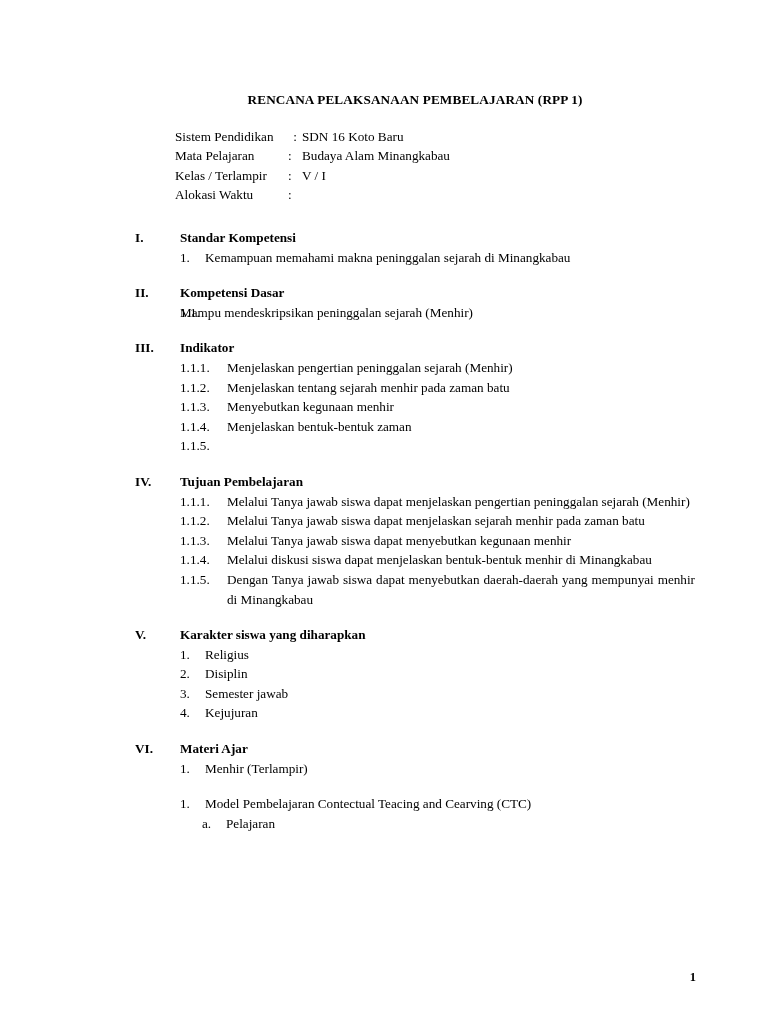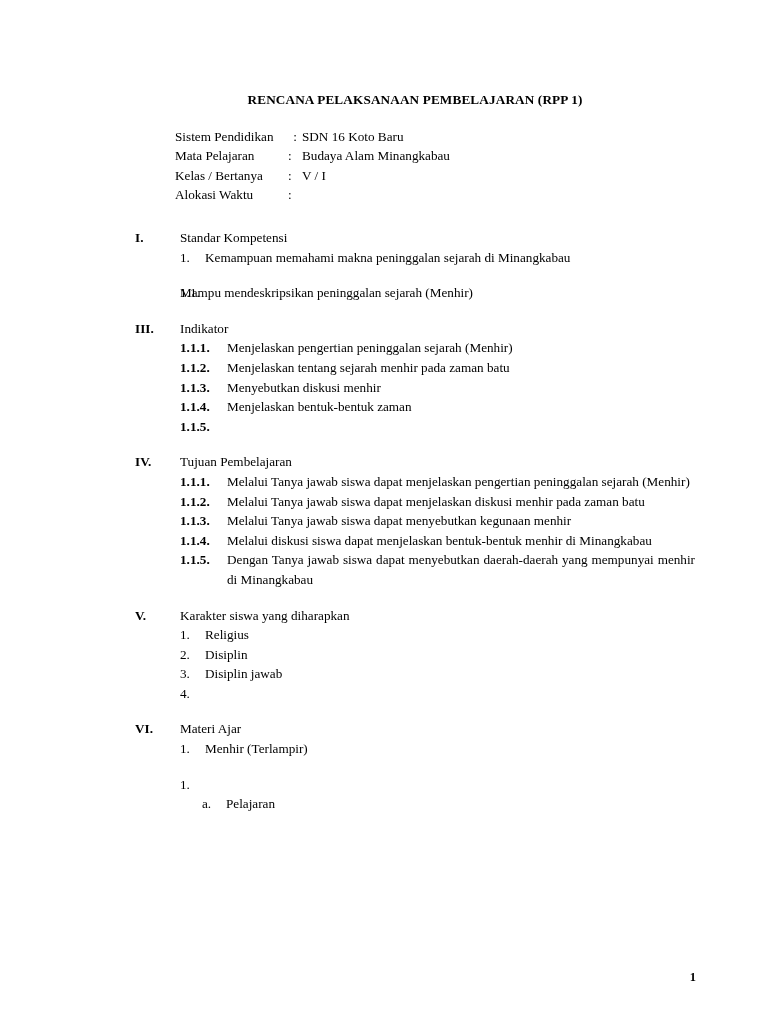--- a/index.html
+++ b/index.html
@@ -84,21 +84,21 @@
     align-items: baseline;
     font-size: 13.2px;
     line-height: 19.6px;
   }
   .section-num {
     width: 45px;
     flex: 0 0 45px;
     font-weight: bold;
   }
   .section-title {
-    font-weight: normal;
+    font-weight: bold;
   }
 
   .items {
     margin: 0;
     padding: 0;
     list-style: none;
   }
   .item {
     display: flex;
     align-items: baseline;
@@ -110,21 +110,21 @@
     flex: 0 0 auto;
     white-space: pre;
   }
   .item-text {
     flex: 1 1 auto;
   }
 
   
   .style-dec .item-marker { width: 25px; flex: 0 0 25px; }
   .style-dec2 .item-marker { width: 0px; flex: 0 0 auto; }
-  .style-dec3 .item-marker { width: 47px; flex: 0 0 47px; font-weight: bold; }
+  .style-dec3 .item-marker { width: 47px; flex: 0 0 47px; }
 
   
   .style-dec3.justified .item-text {
     text-align: justify;
     text-justify: inter-word;
   }
   .style-dec3.justified .item {
     align-items: flex-start;
   }
 
@@ -171,21 +171,21 @@
         <span class="ident-label">Sistem Pendidikan</span>
         <span class="ident-sep wide">:</span>
         <span class="ident-value">SDN 16 Koto Baru</span>
       </div>
       <div class="ident-row">
         <span class="ident-label">Mata Pelajaran</span>
         <span class="ident-sep">:</span>
         <span class="ident-value">Budaya Alam Minangkabau</span>
       </div>
       <div class="ident-row">
-        <span class="ident-label">Kelas / Bertanya</span>
+        <span class="ident-label">Kelas / Terlampir</span>
         <span class="ident-sep">:</span>
         <span class="ident-value">V / I</span>
       </div>
       <div class="ident-row">
         <span class="ident-label">Alokasi Waktu</span>
         <span class="ident-sep">:</span>
         <span class="ident-value"></span>
       </div>
     </div>
 
@@ -196,20 +196,24 @@
           <span class="section-title">Standar Kompetensi</span>
         </div>
         <ul class="items style-dec">
           <li class="item">
             <span class="item-marker">1.</span>
             <span class="item-text">Kemampuan memahami makna peninggalan sejarah di Minangkabau</span>
           </li>
         </ul>
       </div>
       <div class="section">
+        <div class="section-head">
+          <span class="section-num">II.</span>
+          <span class="section-title">Kompetensi Dasar</span>
+        </div>
         <ul class="items style-dec2">
           <li class="item">
             <span class="item-marker">1.1.</span>
             <span class="item-text">Mampu mendeskripsikan peninggalan sejarah (Menhir)</span>
           </li>
         </ul>
       </div>
       <div class="section">
         <div class="section-head">
           <span class="section-num">III.</span>
@@ -219,21 +223,21 @@
           <li class="item">
             <span class="item-marker">1.1.1.</span>
             <span class="item-text">Menjelaskan pengertian peninggalan sejarah (Menhir)</span>
           </li>
           <li class="item">
             <span class="item-marker">1.1.2.</span>
             <span class="item-text">Menjelaskan tentang sejarah menhir pada zaman batu</span>
           </li>
           <li class="item">
             <span class="item-marker">1.1.3.</span>
-            <span class="item-text">Menyebutkan diskusi menhir</span>
+            <span class="item-text">Menyebutkan kegunaan menhir</span>
           </li>
           <li class="item">
             <span class="item-marker">1.1.4.</span>
             <span class="item-text">Menjelaskan bentuk-bentuk zaman</span>
           </li>
           <li class="item">
             <span class="item-marker">1.1.5.</span>
           </li>
         </ul>
       </div>
@@ -242,21 +246,21 @@
           <span class="section-num">IV.</span>
           <span class="section-title">Tujuan Pembelajaran</span>
         </div>
         <ul class="items style-dec3 justified">
           <li class="item">
             <span class="item-marker">1.1.1.</span>
             <span class="item-text">Melalui Tanya jawab siswa dapat menjelaskan pengertian peninggalan sejarah (Menhir)</span>
           </li>
           <li class="item">
             <span class="item-marker">1.1.2.</span>
-            <span class="item-text">Melalui Tanya jawab siswa dapat menjelaskan diskusi menhir pada zaman batu</span>
+            <span class="item-text">Melalui Tanya jawab siswa dapat menjelaskan sejarah menhir pada zaman batu</span>
           </li>
           <li class="item">
             <span class="item-marker">1.1.3.</span>
             <span class="item-text">Melalui Tanya jawab siswa dapat menyebutkan kegunaan menhir</span>
           </li>
           <li class="item">
             <span class="item-marker">1.1.4.</span>
             <span class="item-text">Melalui diskusi siswa dapat menjelaskan bentuk-bentuk menhir di Minangkabau</span>
           </li>
           <li class="item">
@@ -274,43 +278,45 @@
           <li class="item">
             <span class="item-marker">1.</span>
             <span class="item-text">Religius</span>
           </li>
           <li class="item">
             <span class="item-marker">2.</span>
             <span class="item-text">Disiplin</span>
           </li>
           <li class="item">
             <span class="item-marker">3.</span>
-            <span class="item-text">Disiplin jawab</span>
+            <span class="item-text">Semester jawab</span>
           </li>
           <li class="item">
             <span class="item-marker">4.</span>
+            <span class="item-text">Kejujuran</span>
           </li>
         </ul>
       </div>
       <div class="section">
         <div class="section-head">
           <span class="section-num">VI.</span>
           <span class="section-title">Materi Ajar</span>
         </div>
         <ul class="items style-dec">
           <li class="item">
             <span class="item-marker">1.</span>
             <span class="item-text">Menhir (Terlampir)</span>
           </li>
         </ul>
       </div>
       <div class="section">
         <ul class="items style-dec">
           <li class="item">
             <span class="item-marker">1.</span>
+            <span class="item-text">Model Pembelajaran Contectual Teacing and Cearving (CTC)</span>
           </li>
           <ul class="subitems">
             <li class="subitem">
               <span class="subitem-marker">a.</span>
               <span class="subitem-text">Pelajaran</span>
             </li>
           </ul>
         </ul>
       </div>
     </div>

